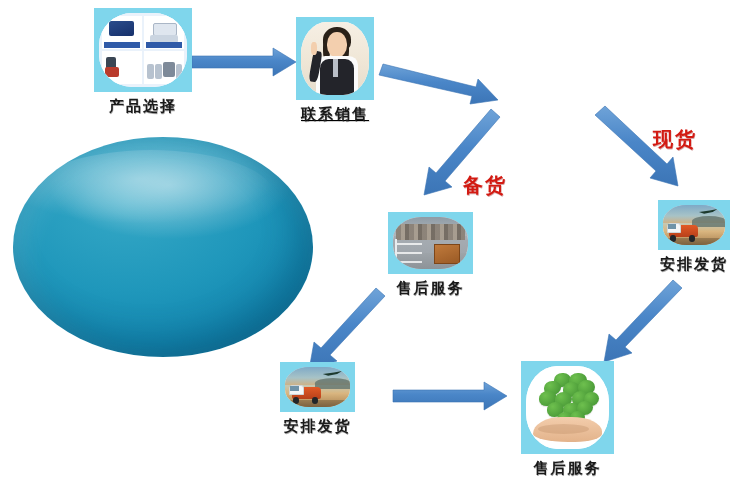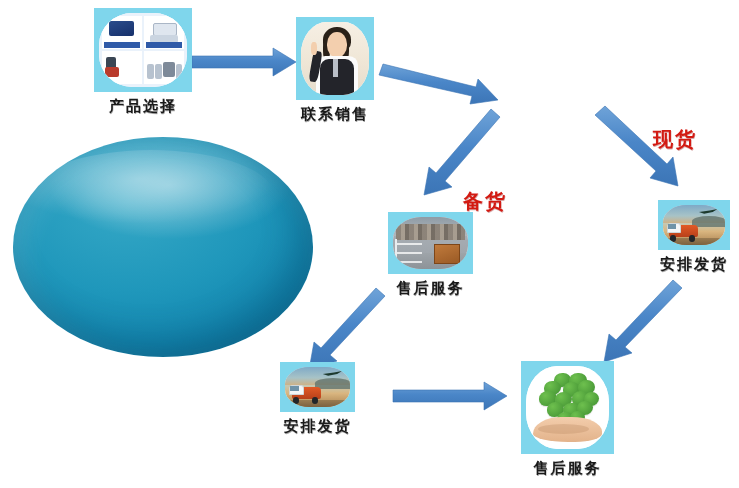--- a/index.html
+++ b/index.html
@@ -211,21 +211,21 @@
               <div class="pst" style="left:8%"></div>
               <div class="pst" style="left:28%"></div>
               <div class="pst" style="left:80%"></div>
             </div>
         </div>
       </div>
     </div>
     <div class="node-label">产品选择</div>
   </div>
 
-  <div class="node" style="left:296px;top:17px;width:78px;">
+  <div class="node" style="left:296px;top:17px;width:78px;text-decoration:underline;">
     <div class="thumb" style="width:78px;height:83px;">
       <div class="inner">
         <div class="art art-sales">
           <div class="hair"></div>
             <div class="hairL"></div>
             <div class="hairR"></div>
           <div class="face"></div>
           <div class="shirt"></div>
             <div class="vest"></div>
             <div class="tie"></div>
@@ -312,15 +312,15 @@
           <div class="leafblob" style="left:45%;top:64%;width:15%;height:13%;"></div>
           <div class="palm"></div>
           <div class="palmshade"></div>
         </div>
       </div>
     </div>
     <div class="node-label">售后服务</div>
   </div>
 
   <div class="branch-label" style="left:653px;top:126px;">现货</div>
-  <div class="branch-label" style="left:463px;top:188px;">备货</div>
+  <div class="branch-label" style="left:463px;top:172px;">备货</div>
 
 </div>
 
 </body></html>

